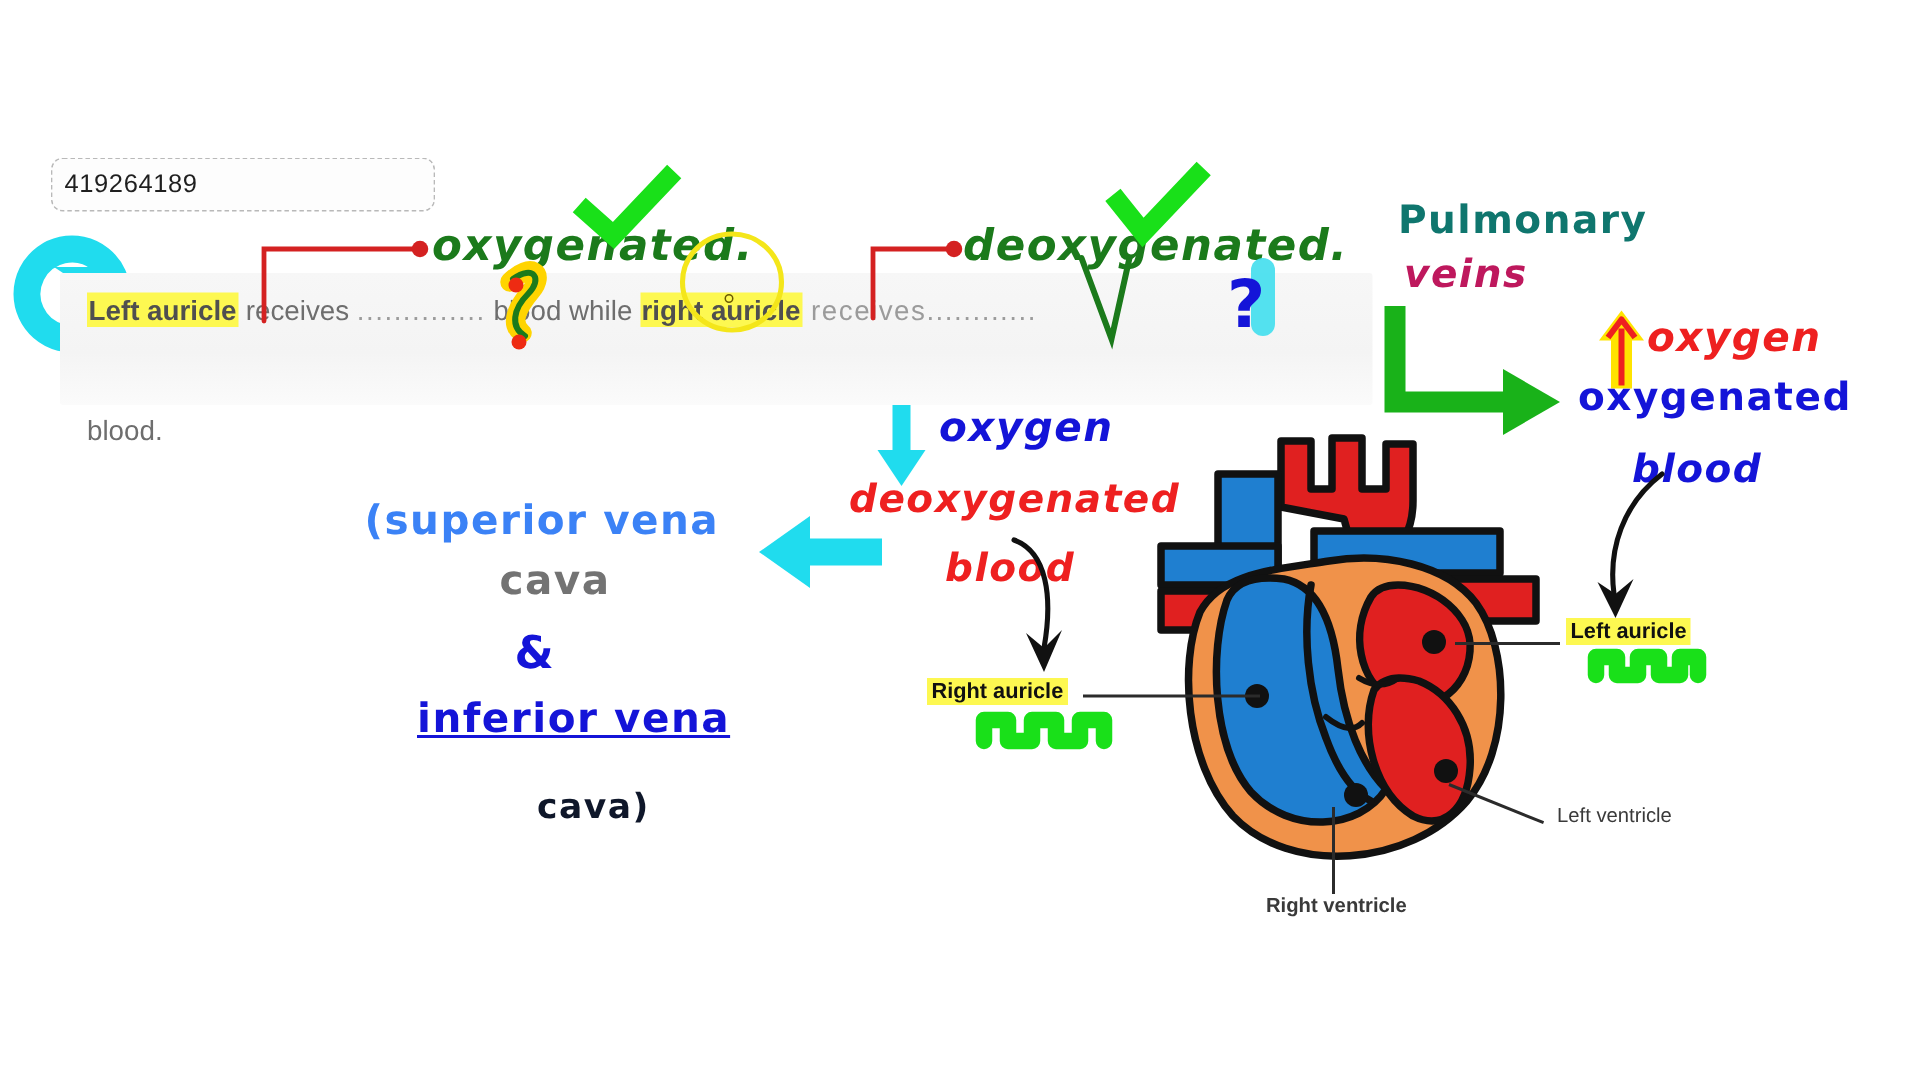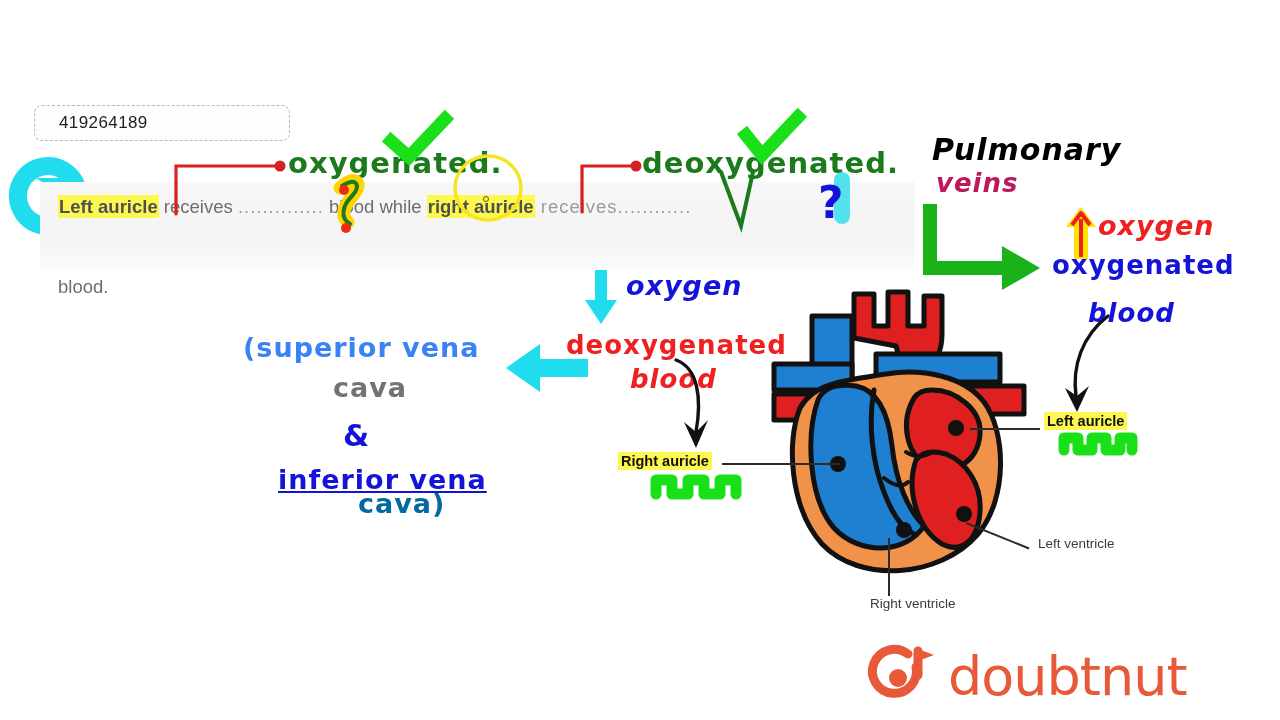--- a/index.html
+++ b/index.html
@@ -19,21 +19,21 @@
 
   
   .id-chip {
     position: absolute;
     left: 34px; top: 105px;
     width: 256px; height: 36px;
     border: 1px dashed #b9b9b9;
     border-radius: 8px;
     background: #fdfdfd;
     display: flex; align-items: center;
-    padding-left: 24px;
+    padding-left: 8px;
     font-size: 17px;
     color: #1f1f1f;
     letter-spacing: .4px;
   }
 
   
   .q-panel {
     position: absolute;
     left: 40px; top: 182px;
     width: 875px; height: 88px;
@@ -126,21 +126,21 @@
     <span class="l2">blood.</span>
   </div>
 
   <div style="position:absolute;left:172px;top:156px;width:120px;height:60px;">
     <svg width="120" height="60" viewBox="0 0 120 60">
       <path d="M4 58 L4 10 L106 10" fill="none" stroke="#d42121" stroke-width="3.2" stroke-linecap="round"></path>
       <circle cx="108" cy="10" r="5.5" fill="#d42121"></circle>
     </svg>
   </div>
 
-  <div class="hand" style="left:288px;top:148px;font-size:29px;color:#1b7a1b;">oxygenated.</div>
+  <div class="hand" style="left:288px;top:148px;font-size:29px;color:#1b7a1b;font-style:italic;">oxygenated.</div>
 
   <div style="position:absolute;left:385px;top:117px;width:66px;height:44px;">
     <svg width="66" height="44" viewBox="0 0 66 44">
       <path d="M6 24 L24 40 L60 2" fill="none" stroke="#19e019" stroke-width="13" stroke-linecap="square" stroke-linejoin="miter"></path>
     </svg>
   </div>
 
   <div style="position:absolute;left:332px;top:172px;width:40px;height:68px;">
     <svg width="40" height="68" viewBox="0 0 40 68">
       <path d="M8 16 C22 2, 32 10, 22 22 C12 34, 8 44, 16 50" fill="none" stroke="#ffd400" stroke-width="13" stroke-linecap="round"></path>
@@ -157,42 +157,42 @@
   </div>
   <div style="position:absolute;left:483px;top:196px;width:6px;height:6px;border:1px solid #6b5a00;border-radius:50%;"></div>
 
   <div style="position:absolute;left:578px;top:156px;width:80px;height:58px;">
     <svg width="80" height="58" viewBox="0 0 80 58">
       <path d="M4 56 L4 10 L56 10" fill="none" stroke="#d42121" stroke-width="3.2" stroke-linecap="round"></path>
       <circle cx="58" cy="10" r="5.5" fill="#d42121"></circle>
     </svg>
   </div>
 
-  <div class="hand" style="left:642px;top:148px;font-size:29px;color:#1b7a1b;">deoxygenated.</div>
+  <div class="hand" style="left:642px;top:148px;font-size:29px;color:#1b7a1b;font-style:italic;">deoxygenated.</div>
 
   <div style="position:absolute;left:740px;top:115px;width:64px;height:44px;">
     <svg width="64" height="44" viewBox="0 0 64 44">
       <path d="M6 20 L22 40 L58 2" fill="none" stroke="#19e019" stroke-width="13" stroke-linecap="square" stroke-linejoin="miter"></path>
     </svg>
   </div>
 
   <div style="position:absolute;left:715px;top:170px;width:44px;height:62px;">
     <svg width="44" height="62" viewBox="0 0 44 62">
       <path d="M6 2 L26 56 L38 2" fill="none" stroke="#1b7a1b" stroke-width="4" stroke-linecap="round"></path>
     </svg>
   </div>
 
   <div style="position:absolute;left:812px;top:174px;width:46px;height:62px;">
     <svg width="46" height="62" viewBox="0 0 46 62">
       <path d="M30 6 L30 42" stroke="#4be0ef" stroke-width="16" stroke-linecap="round" opacity=".95"></path>
       <text x="6" y="44" font-family="DejaVu Sans, sans-serif" font-size="44" font-weight="bold" fill="#1414d8">?</text>
     </svg>
   </div>
 
-  <div class="hand" style="left:932px;top:134px;font-size:30px;color:#000000;font-style:italic;">Pulmonary</div>
+  <div class="hand" style="left:932px;top:134px;font-size:26px;color:#0f766e;">Pulmonary</div>
   <div class="hand" style="left:936px;top:170px;font-size:26px;color:#be185d;font-style:italic;">veins</div>
 
   <div style="position:absolute;left:916px;top:198px;width:130px;height:90px;">
     <svg width="130" height="90" viewBox="0 0 130 90">
       <path d="M14 6 L14 70 L92 70" fill="none" stroke="#19b219" stroke-width="14" stroke-linecap="butt"></path>
       <path d="M86 48 L124 70 L86 92 Z" fill="#19b219"></path>
     </svg>
   </div>
 
   <div style="position:absolute;left:1064px;top:205px;width:36px;height:56px;">
@@ -218,35 +218,35 @@
 
   <div style="position:absolute;left:582px;top:268px;width:38px;height:58px;">
     <svg width="38" height="58" viewBox="0 0 38 58">
       <path d="M19 2 L19 38" stroke="#20dcee" stroke-width="12" stroke-linecap="butt"></path>
       <path d="M3 32 L19 56 L35 32 Z" fill="#20dcee"></path>
     </svg>
   </div>
 
   <div class="hand" style="left:626px;top:272px;font-size:27px;color:#1414d8;font-style:italic;">oxygen</div>
 
-  <div class="hand" style="left:566px;top:320px;font-size:26px;color:#ee2020;margin-top:12px;">deoxygenated</div>
+  <div class="hand" style="left:566px;top:320px;font-size:26px;color:#ee2020;font-style:italic;">deoxygenated</div>
   <div class="hand" style="left:630px;top:366px;font-size:26px;color:#ee2020;font-style:italic;">blood</div>
 
   <div style="position:absolute;left:500px;top:338px;width:90px;height:60px;">
     <svg width="90" height="60" viewBox="0 0 90 60">
       <path d="M34 30 L88 30" stroke="#20dcee" stroke-width="18" stroke-linecap="butt"></path>
       <path d="M40 6 L6 30 L40 54 Z" fill="#20dcee"></path>
     </svg>
   </div>
 
   <div class="hand" style="left:243px;top:334px;font-size:27px;color:#3b82f6;">(superior vena</div>
   <div class="hand" style="left:333px;top:374px;font-size:27px;color:#737373;">cava</div>
   <div class="hand" style="left:343px;top:420px;font-size:30px;color:#1414d8;">&amp;</div>
   <div class="hand" style="left:278px;top:466px;font-size:27px;color:#1414d8;text-decoration:underline;">inferior  vena</div>
-  <div class="hand" style="left:358px;top:490px;font-size:27px;color:#0369a1;">cava)</div>
+  <div class="hand" style="left:358px;top:526px;font-size:23px;color:#0f172a;">cava)</div>
 
   <div style="position:absolute;left:672px;top:356px;width:46px;height:96px;">
     <svg width="46" height="96" viewBox="0 0 46 96">
       <path d="M4 4 C26 12, 30 42, 24 76" fill="none" stroke="#111" stroke-width="3.4" stroke-linecap="round"></path>
       <path d="M12 66 L24 92 L36 64 L24 76 Z" fill="#111"></path>
     </svg>
   </div>
 
   <div class="heart-wrap">
     <svg width="290" height="300" viewBox="0 0 290 300">
@@ -305,25 +305,16 @@
   </div>
 
   <div class="lbl-hl" style="left:1044px;top:412px;">Left auricle</div>
   <div style="position:absolute;left:1060px;top:430px;width:80px;height:28px;">
     <svg width="80" height="28" viewBox="0 0 80 28">
       <path d="M4 20 L4 8 L18 8 L18 20 L32 20 L32 8 L46 8 L46 20 L60 20 L60 8 L72 8 L72 20" fill="none" stroke="#19e019" stroke-width="11" stroke-linejoin="round" stroke-linecap="round"></path>
     </svg>
   </div>
 
   <div class="lbl-plain" style="left:1038px;top:536px;">Left ventricle</div>
-  <div class="lbl-plain" style="left:870px;top:596px;">Right ventricle</div>
-
-  <div class="logo">
-    <svg width="66" height="64" viewBox="0 0 66 64">
-      <path d="M44 22 A22 22 0 1 1 36 9" fill="none" stroke="#e8593a" stroke-width="9" stroke-linecap="round"></path>
-      <circle cx="26" cy="33" r="9" fill="#e8593a"></circle>
-      <path d="M46 30 L46 6" stroke="#e8593a" stroke-width="9" stroke-linecap="round"></path>
-      <path d="M46 4 L62 10 L46 16 Z" fill="#e8593a"></path>
-    </svg>
-    <span class="logo-text">doubtnut</span>
-  </div>
+  <div class="lbl-plain" style="left:844px;top:596px;font-weight:bold;">Right ventricle</div>
+
 
 </div>
 
 </body></html>

